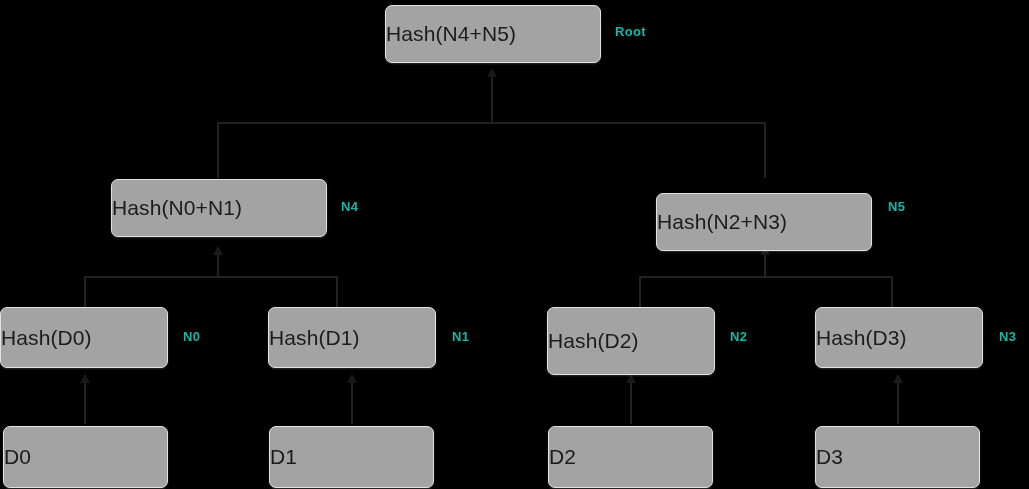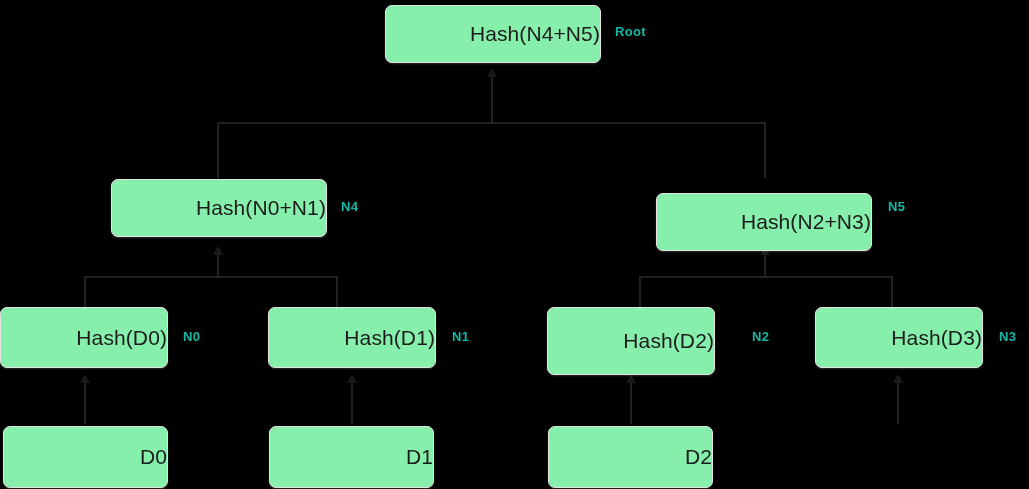--- a/index.html
+++ b/index.html
@@ -10,27 +10,27 @@
   #canvas {
     position: relative;
     width: 1029px;
     height: 489px;
     background: #000000;
     overflow: hidden;
     font-family: "Liberation Sans", sans-serif;
   }
   .node {
     position: absolute;
-    background: #86efac;
+    background: #a3a3a3;
     border: 1px solid #e2e2e2;
     border-radius: 7px;
     box-shadow: 0 1px 2px rgba(255,255,255,0.18);
     display: flex;
     align-items: center;
-    justify-content: flex-end;
+    justify-content: flex-start;
     box-sizing: border-box;
   }
   .node-label {
     color: #1c1c1c;
     font-size: 21px;
     font-family: "Liberation Sans", sans-serif;
     white-space: nowrap;
     letter-spacing: 0.1px;
   }
   .tag {
@@ -113,33 +113,36 @@
   <div class="tag" style="left:183px; top:329px;">N0</div>
 
   <div class="node" style="left:268px; top:307px; width:168px; height:61px;">
     <span class="node-label">Hash(D1)</span>
   </div>
   <div class="tag" style="left:452px; top:329px;">N1</div>
 
   <div class="node" style="left:547px; top:307px; width:168px; height:68px;">
     <span class="node-label">Hash(D2)</span>
   </div>
-  <div class="tag" style="left:752px; top:329px;">N2</div>
+  <div class="tag" style="left:730px; top:329px;">N2</div>
 
   <div class="node" style="left:815px; top:307px; width:168px; height:61px;">
     <span class="node-label">Hash(D3)</span>
   </div>
   <div class="tag" style="left:999px; top:329px;">N3</div>
 
   <div class="node" style="left:3px; top:426px; width:165px; height:62px;">
     <span class="node-label">D0</span>
   </div>
 
   <div class="node" style="left:269px; top:426px; width:165px; height:62px;">
     <span class="node-label">D1</span>
   </div>
 
   <div class="node" style="left:548px; top:426px; width:165px; height:62px;">
     <span class="node-label">D2</span>
   </div>
 
+  <div class="node" style="left:815px; top:426px; width:165px; height:62px;">
+    <span class="node-label">D3</span>
+  </div>
 
 </div>
 
 </body></html>

